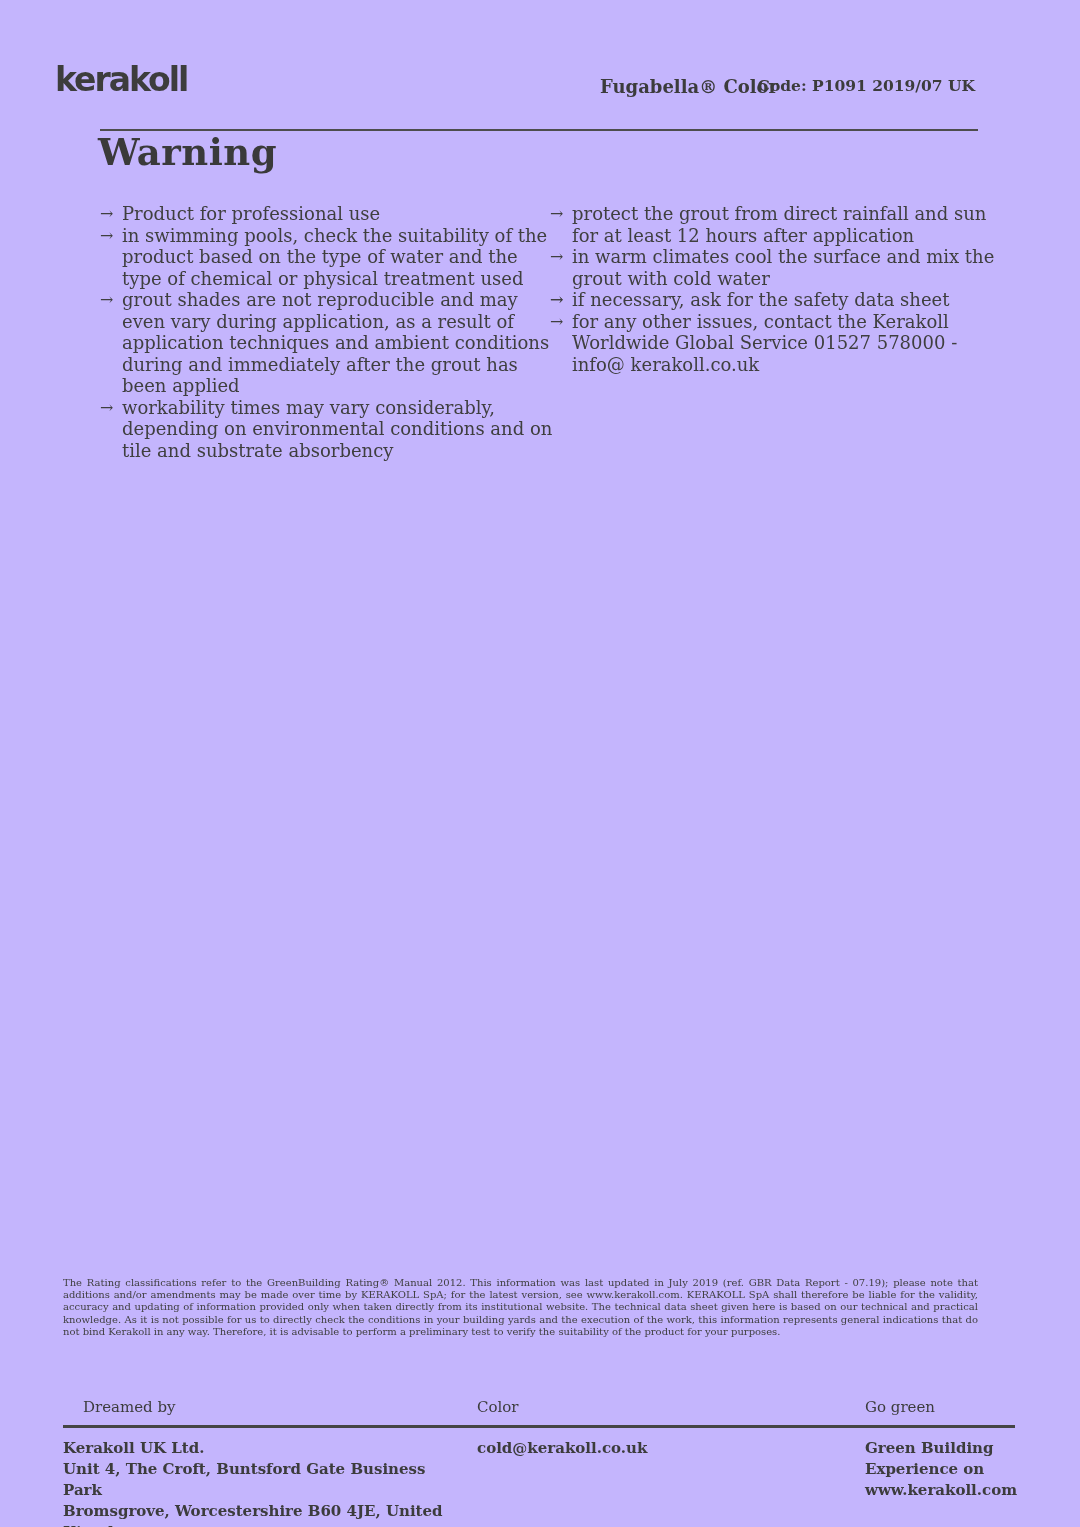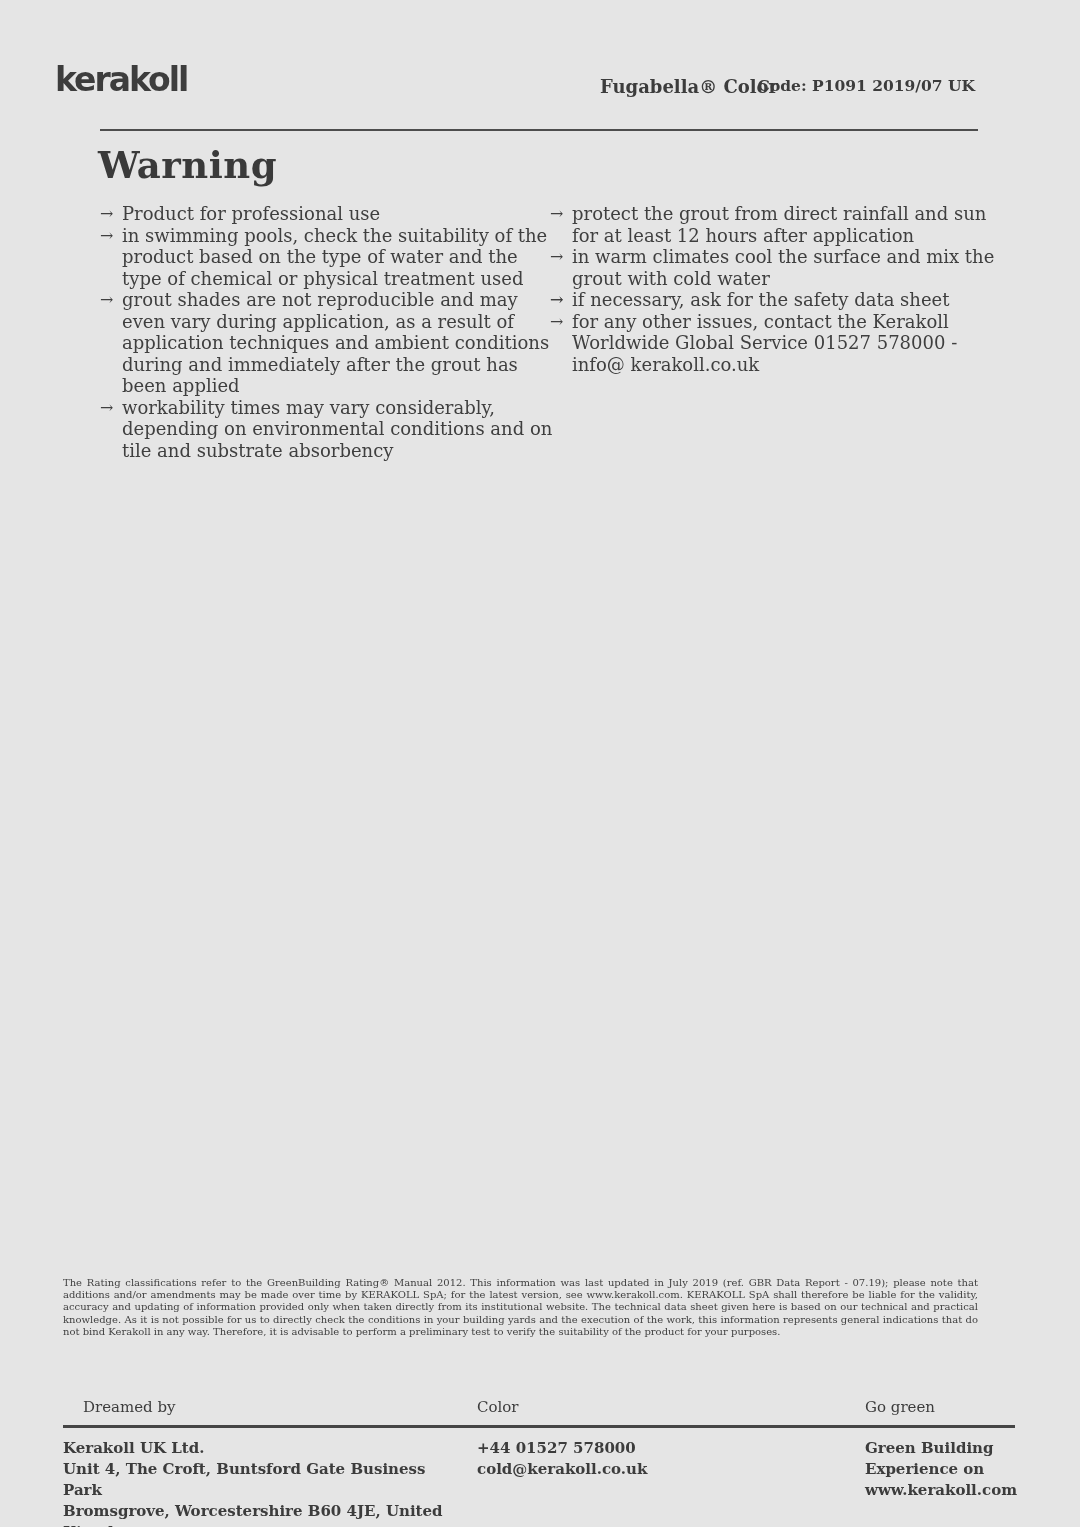--- a/index.html
+++ b/index.html
@@ -1,20 +1,20 @@
 <!DOCTYPE html>
 <html><head>
 <meta charset="utf-8">
 <style>
   html, body { margin: 0; padding: 0; background: #ffffff; }
   .page {
     position: relative;
     width: 1080px;
     height: 1527px;
-    background: #e5e5e5;
+    background: #c4b5fd;
     font-family: "DejaVu Serif", serif;
     color: #3f3f3f;
     overflow: hidden;
   }
 
   
   .logo {
     position: absolute;
     left: 55px;
     top: 60px;
@@ -46,21 +46,21 @@
     top: 129px;
     width: 878px;
     height: 2px;
     background: #4d4d4d;
   }
 
   
   .warning-title {
     position: absolute;
     left: 98px;
-    top: 143px;
+    top: 130px;
     font-size: 37px;
     font-weight: bold;
     color: #3a3a3a;
     letter-spacing: 0.5px;
   }
   .col {
     position: absolute;
     top: 203px;
     width: 458px;
     font-size: 18px;
@@ -177,21 +177,20 @@
 
   <div class="footer-rule"></div>
 
   <div class="footer-block fb-1">
     <div>Kerakoll UK Ltd.</div>
     <div>Unit 4, The Croft, Buntsford Gate Business Park</div>
     <div>Bromsgrove, Worcestershire B60 4JE, United Kingdom</div>
   </div>
 
   <div class="footer-block fb-2">
-    <div>+44 01527 578000</div>
     <div>cold@kerakoll.co.uk</div>
   </div>
 
   <div class="footer-block fb-3">
     <div>Green Building</div>
     <div>Experience on</div>
     <div>www.kerakoll.com</div>
   </div>
 
 </div>

